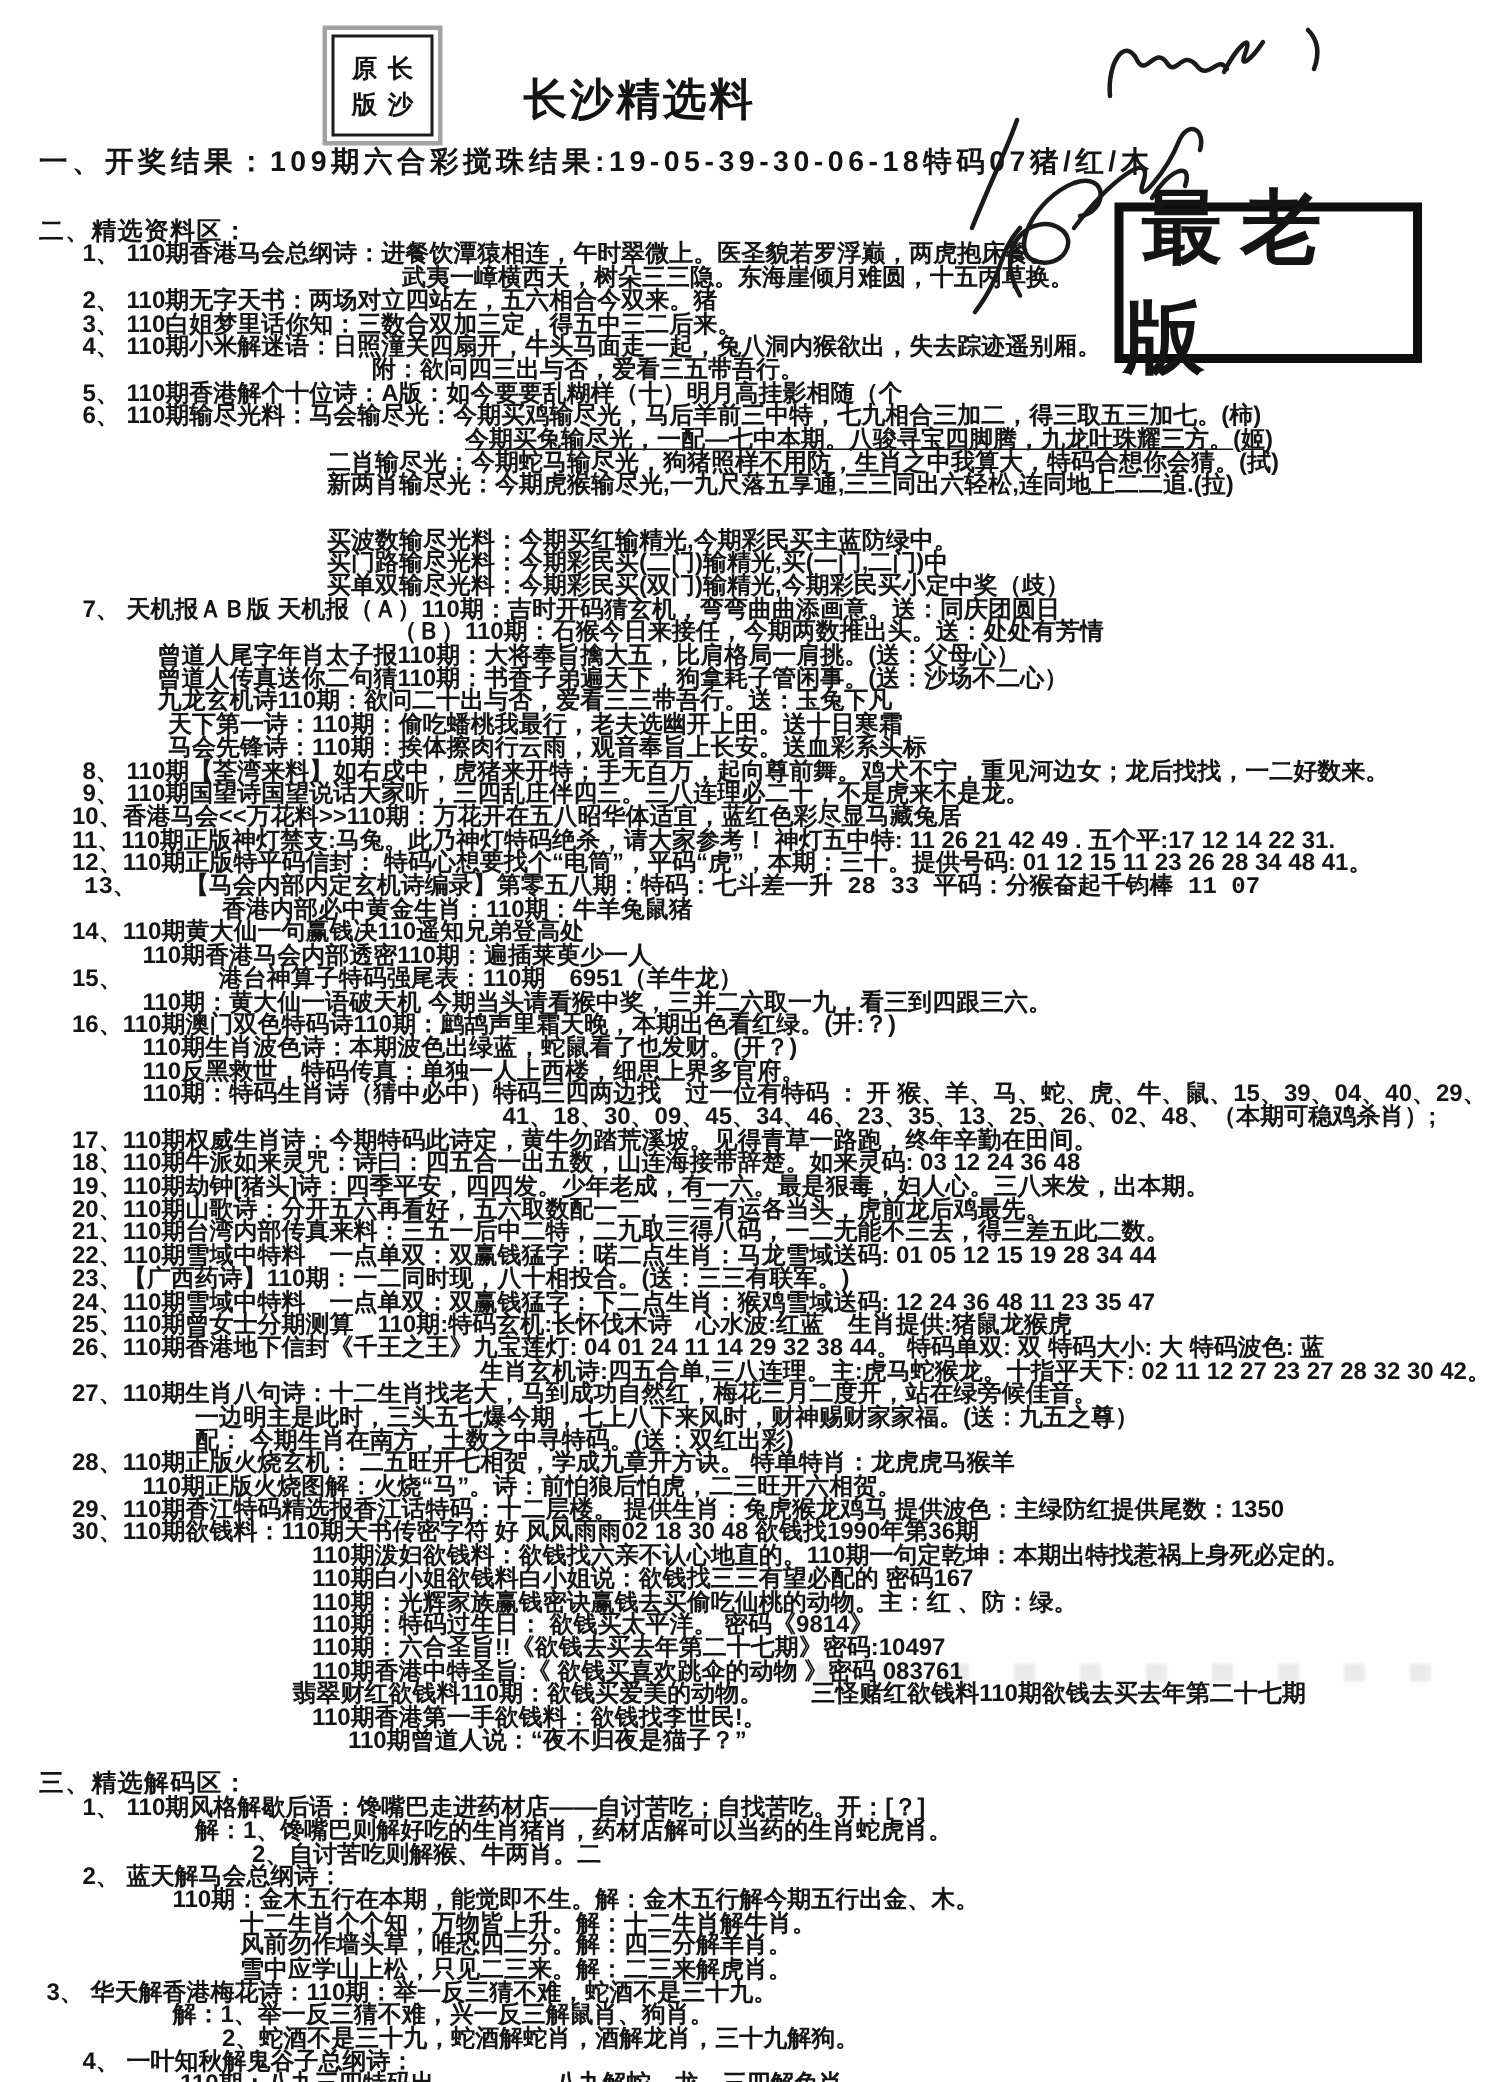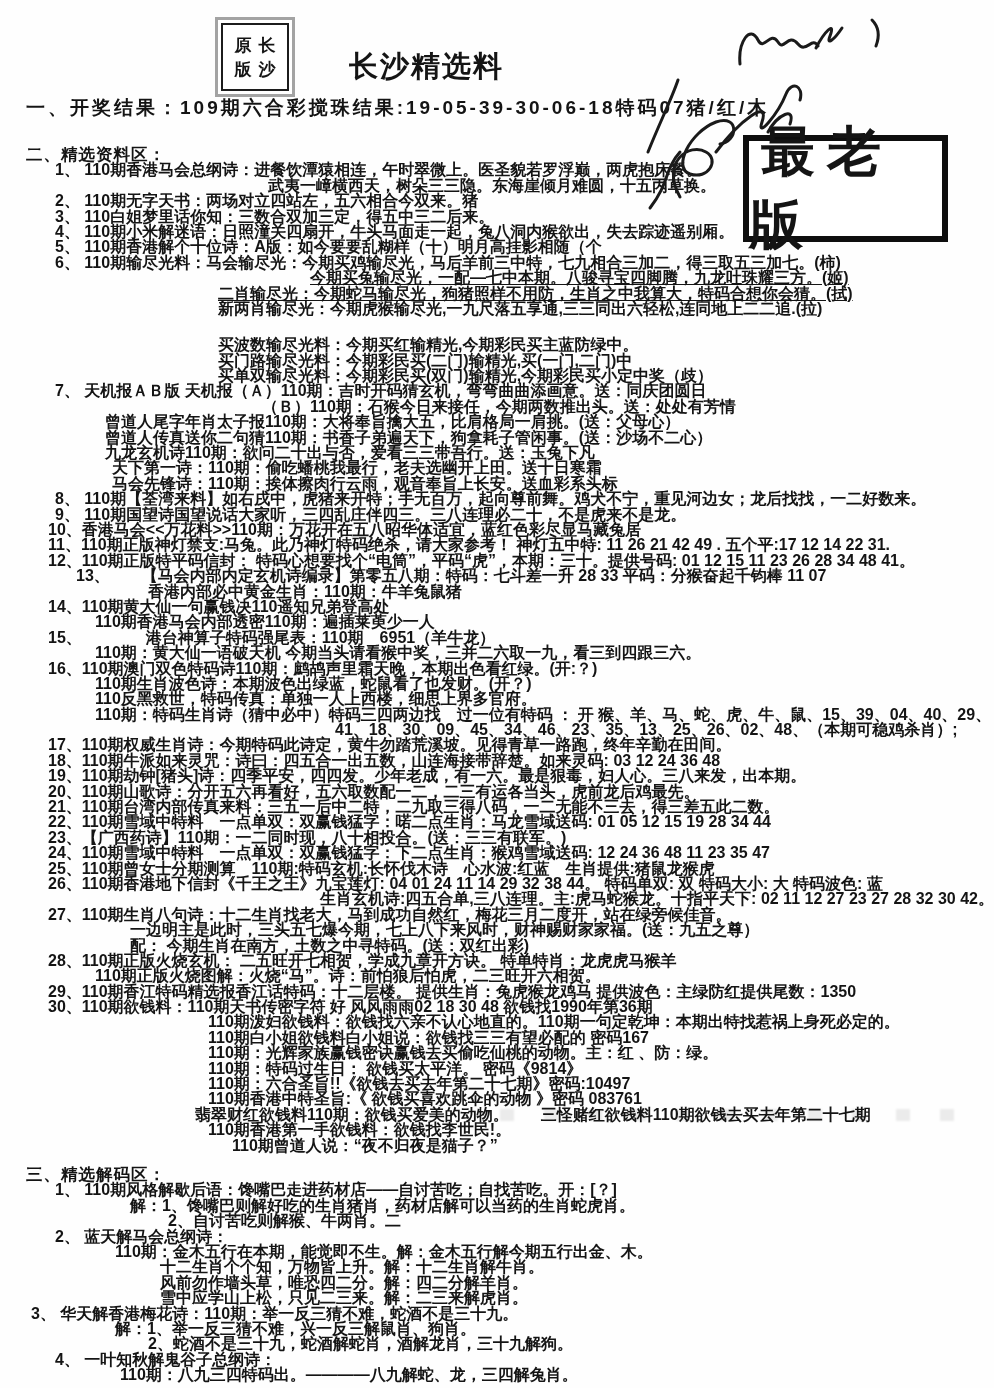--- a/index.html
+++ b/index.html
@@ -63,41 +63,42 @@
 
   <div class="result">一、开奖结果：109期六合彩搅珠结果:19-05-39-30-06-18特码07猪/红/木</div>
 
   <div id="lines">
       <div class="line h2" style="padding-left: 26px;">二、精选资料区：</div>
       <div class="line" style="padding-left: 55px;">1、 110期香港马会总纲诗：进餐饮潭猿相连，午时翠微上。医圣貌若罗浮巅，两虎抱床餐。</div>
       <div class="line" style="padding-left: 268px;">武夷一嶂横西天，树朵三三隐。东海崖倾月难圆，十五丙草换。</div>
       <div class="line" style="padding-left: 55px;">2、 110期无字天书：两场对立四站左，五六相合今双来。猪</div>
       <div class="line" style="padding-left: 55px;">3、 110白姐梦里话你知：三数合双加三定，得五中三二后来。</div>
       <div class="line" style="padding-left: 55px;">4、 110期小米解迷语：日照潼关四扇开，牛头马面走一起，兔八洞内猴欲出，失去踪迹遥别厢。</div>
+      <div class="line" style="padding-left: 248px;">附：欲问四三出与否，爱看三五带吾行。</div>
       <div class="line" style="padding-left: 55px;">5、 110期香港解个十位诗：A版：如今要要乱糊样（十）明月高挂影相随（个</div>
       <div class="line" style="padding-left: 55px;">6、 110期输尽光料：马会输尽光：今期买鸡输尽光，马后羊前三中特，七九相合三加二，得三取五三加七。(柿)</div>
       <div class="line" style="padding-left: 310px; text-decoration: underline;">今期买兔输尽光，一配—七中本期。八骏寻宝四脚腾，九龙吐珠耀三方。(姬)</div>
-      <div class="line" style="padding-left: 218px; text-decoration: underline;">二肖输尽光：今期蛇马输尽光，狗猪照样不用防，生肖之中我算大，特码合想你会猜。(拭)</div>
+      <div class="line" style="padding-left: 218px;">二肖输尽光：今期蛇马输尽光，狗猪照样不用防，生肖之中我算大，特码合想你会猜。(拭)</div>
       <div class="line" style="padding-left: 218px;">新两肖输尽光：今期虎猴输尽光,一九尺落五享通,三三同出六轻松,连同地上二二追.(拉)</div>
       <div class="line" style="padding-left: 218px; margin-top: 21px;">买波数输尽光料：今期买红输精光,今期彩民买主蓝防绿中。</div>
       <div class="line" style="padding-left: 218px;">买门路输尽光料：今期彩民买(二门)输精光,买(一门,二门)中</div>
       <div class="line" style="padding-left: 218px;">买单双输尽光料：今期彩民买(双门)输精光,今期彩民买小定中奖（歧）</div>
       <div class="line" style="padding-left: 55px;">7、 天机报ＡＢ版 天机报（Ａ）110期：吉时开码猜玄机，弯弯曲曲添画意。送：同庆团圆日</div>
       <div class="line" style="padding-left: 262px;">（Ｂ）110期：石猴今日来接任，今期两数推出头。送：处处有芳情</div>
       <div class="line" style="padding-left: 105px;">曾道人尾字年肖太子报110期：大将奉旨擒大五，比肩格局一肩挑。(送：父母心）</div>
       <div class="line" style="padding-left: 105px;">曾道人传真送你二句猜110期：书香子弟遍天下，狗拿耗子管闲事。(送：沙场不二心）</div>
       <div class="line" style="padding-left: 105px;">九龙玄机诗110期：欲问二十出与否，爱看三三带吾行。送：玉兔下凡</div>
       <div class="line" style="padding-left: 112px;">天下第一诗：110期：偷吃蟠桃我最行，老夫选幽开上田。送十日寒霜</div>
       <div class="line" style="padding-left: 112px;">马会先锋诗：110期：挨体擦肉行云雨，观音奉旨上长安。送血彩系头标</div>
       <div class="line" style="padding-left: 55px;">8、 110期【荃湾来料】如右戌中，虎猪来开特；手无百万，起向尊前舞。鸡犬不宁，重见河边女；龙后找找，一二好数来。</div>
       <div class="line" style="padding-left: 55px;">9、 110期国望诗国望说话大家听，三四乱庄伴四三。三八连理必二十，不是虎来不是龙。</div>
       <div class="line" style="padding-left: 48px;">10、香港马会&lt;&lt;万花料&gt;&gt;110期：万花开在五八昭华体适宜，蓝红色彩尽显马藏兔居</div>
       <div class="line" style="padding-left: 48px;">11、110期正版神灯禁支:马兔。此乃神灯特码绝杀，请大家参考！ 神灯五中特: 11 26 21 42 49 . 五个平:17 12 14 22 31.</div>
       <div class="line" style="padding-left: 48px;">12、110期正版特平码信封： 特码心想要找个“电筒”，平码“虎”，本期：三十。提供号码: 01 12 15 11 23 26 28 34 48 41。</div>
-      <div class="line" style="padding-left: 76px;">13、　　【马会内部内定玄机诗编录】第零五八期：特码：七斗差一升 28  33 平码：分猴奋起千钧棒 11  07</div>
+      <div class="line" style="padding-left: 56px; font-family: Liberation Mono, monospace;">13、　　【马会内部内定玄机诗编录】第零五八期：特码：七斗差一升 28  33 平码：分猴奋起千钧棒 11  07</div>
       <div class="line" style="padding-left: 148px;">香港内部必中黄金生肖：110期：牛羊兔鼠猪</div>
       <div class="line" style="padding-left: 48px;">14、110期黄大仙一句赢钱决110遥知兄弟登高处</div>
       <div class="line" style="padding-left: 95px;">110期香港马会内部透密110期：遍插莱萸少一人</div>
       <div class="line" style="padding-left: 48px;">15、　　　　港台神算子特码强尾表：110期　6951（羊牛龙）</div>
       <div class="line" style="padding-left: 95px;">110期：黄大仙一语破天机 今期当头请看猴中奖，三并二六取一九，看三到四跟三六。</div>
       <div class="line" style="padding-left: 48px;">16、110期澳门双色特码诗110期：鹧鸪声里霜天晚，本期出色看红绿。(开:？)</div>
       <div class="line" style="padding-left: 95px;">110期生肖波色诗：本期波色出绿蓝，蛇鼠看了也发财。(开？)</div>
       <div class="line" style="padding-left: 95px;">110反黑救世，特码传真：单独一人上西楼，细思上界多官府。</div>
       <div class="line" style="padding-left: 95px;">110期：特码生肖诗（猜中必中）特码三四两边找　过一位有特码 ： 开 猴、羊、马、蛇、虎、牛、鼠、15、39、04、40、29、</div>
       <div class="line" style="padding-left: 335px;">41、18、30、09、45、34、46、23、35、13、25、26、02、48、（本期可稳鸡杀肖）;</div>
@@ -128,21 +129,21 @@
       <div class="line" style="padding-left: 195px;">翡翠财红欲钱料110期：欲钱买爱美的动物。　　三怪赌红欲钱料110期欲钱去买去年第二十七期</div>
       <div class="line" style="padding-left: 208px;">110期香港第一手欲钱料：欲钱找李世民!。</div>
       <div class="line" style="padding-left: 208px; margin-left: 24px;">110期曾道人说：“夜不归夜是猫子？”</div>
       <div class="line h2 gap" style="padding-left: 26px;">三、精选解码区：</div>
       <div class="line" style="padding-left: 55px;">1、 110期风格解歇后语：馋嘴巴走进药材店——自讨苦吃；自找苦吃。开：[？]</div>
       <div class="line" style="padding-left: 130px;">解：1、馋嘴巴则解好吃的生肖猪肖，药材店解可以当药的生肖蛇虎肖。</div>
       <div class="line" style="padding-left: 168px;">2、自讨苦吃则解猴、牛两肖。二</div>
       <div class="line" style="padding-left: 55px;">2、 蓝天解马会总纲诗：</div>
       <div class="line" style="padding-left: 115px;">110期：金木五行在本期，能觉即不生。解：金木五行解今期五行出金、木。</div>
       <div class="line" style="padding-left: 160px;">十二生肖个个知，万物皆上升。解：十二生肖解牛肖。</div>
-      <div class="line" style="padding-left: 160px;">风前勿作墙头草，唯恐四二分。解：四二分解羊肖。</div>
+      <div class="line" style="padding-left: 160px; font-family: Liberation Mono, monospace;">风前勿作墙头草，唯恐四二分。解：四二分解羊肖。</div>
       <div class="line" style="padding-left: 160px;">雪中应学山上松，只见二三来。解：二三来解虎肖。</div>
       <div class="line" style="padding-left: 31px;">3、 华天解香港梅花诗：110期：举一反三猜不难，蛇酒不是三十九。</div>
       <div class="line" style="padding-left: 115px;">解：1、举一反三猜不难，兴一反三解鼠肖、狗肖。</div>
       <div class="line" style="padding-left: 148px;">2、蛇酒不是三十九，蛇酒解蛇肖，酒解龙肖，三十九解狗。</div>
       <div class="line" style="padding-left: 55px;">4、 一叶知秋解鬼谷子总纲诗：</div>
       <div class="line" style="padding-left: 120px;">110期：八九三四特码出。————八九解蛇、龙，三四解兔肖。</div>
     </div>
 
   <div class="smudge"></div>
 </div>

